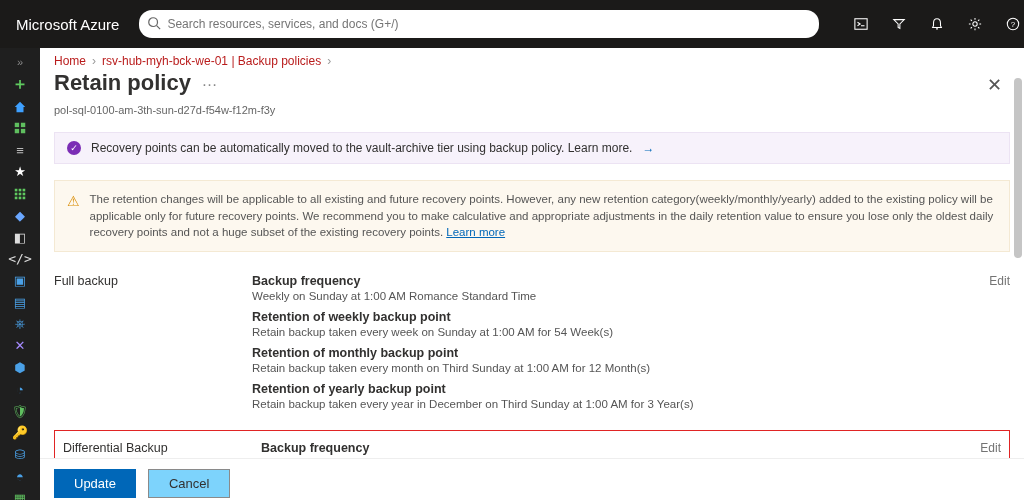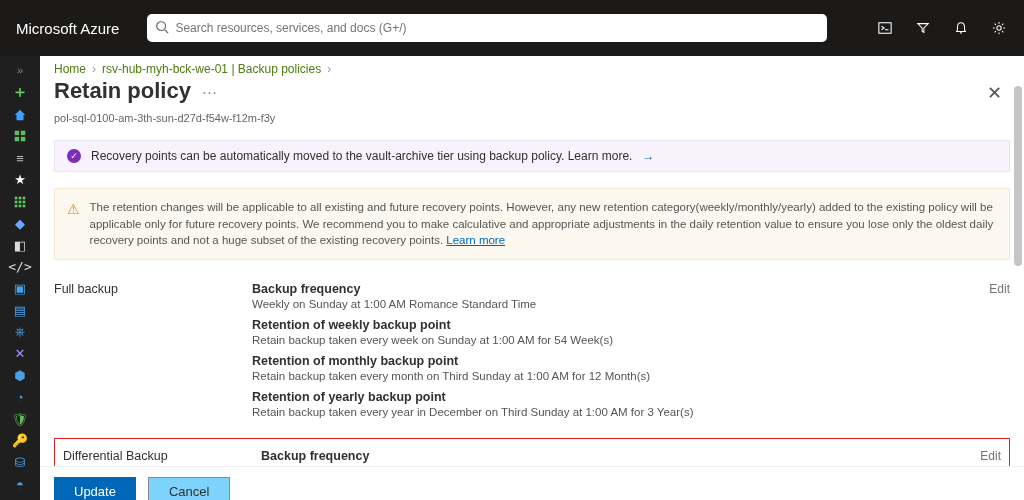--- a/index.html
+++ b/index.html
@@ -1,21 +1,21 @@
 <!DOCTYPE html>
 <html><head>
 <meta charset="utf-8">
 <style>
 * { box-sizing: border-box; margin: 0; padding: 0; font-family: "Segoe UI", Arial, sans-serif; }
 body { width: 1024px; height: 500px; overflow: hidden; background: #fff; }
 
-.topbar { height: 56px; background: #1b1a19; display: flex; align-items: center; color: #fff; padding: 16px 8px; gap: 20px; }
+.topbar { height: 48px; background: #1b1a19; display: flex; align-items: center; color: #fff; padding: 16px 8px; gap: 12px; }
 .brand { font-size: 15px; font-weight: 500; padding: 0 8px; white-space: nowrap; }
 .search-wrap { flex: 0 0 680px; }
-.search-box { display: flex; align-items: center; background: #ffffff; border-radius: 5px; height: 28px; padding: 0 8px; }
+.search-box { display: flex; align-items: center; background: #ffffff; border-radius: 13px; height: 28px; padding: 0 8px; }
 .search-box input { border: 0; outline: 0; flex: 1; font-size: 12px; background: transparent; color: #333; }
 .search-box .sicn { color: #666; font-size: 13px; margin-right: 6px; }
 .topbar .spacer { flex: 1; }
 .top-icons { display: flex; align-items: center; gap: 2px; }
 .top-icons .ticon { width: 36px; height: 40px; display: flex; align-items: center; justify-content: center; font-size: 14px; color: #fff; cursor: pointer; }
 
 .shell { display: flex; height: calc(500px - 40px); }
 .rail { width: 40px; background: #1f1f1f; display: flex; flex-direction: column; padding-top: 4px; gap: 2px; align-items: center; }
 .rail .ritem { width: 32px; height: 28px; display: flex; align-items: center; justify-content: center; font-size: 13px; color: #cfcfcf; cursor: pointer; border-radius: 2px; }
 .rail .chev { color:#888; font-size:11px; }
@@ -29,21 +29,21 @@
 .rail .yl { color: #e2b33c; }
 .rail .pu { color: #a68bff; }
 .rail .mono { color:#ddd; font-family: Consolas, monospace; font-size:13px; }
 
 .main { flex: 1; position: relative; overflow: hidden; }
 .scrollregion { position:absolute; inset:0; overflow:hidden; }
 .fakebar { position:absolute; right:0; top:0; width:14px; height:100%; background:transparent; }
 .fakebar .thumb { position:absolute; right:2px; top:30px; width:8px; height:180px; background:#c5c5c5; border-radius:4px; }
 
 .crumbs { padding: 6px 14px 0; font-size: 12px; color: #555; display:flex; align-items:center; gap:6px; }
-.crumbs a { color: #4d7c0f; text-decoration: none; cursor:pointer; }
+.crumbs a { color: #b91c1c; text-decoration: none; cursor:pointer; }
 .crumbs .sep { color:#999; }
 
 .page-head { padding: 2px 14px 6px; display:flex; align-items:flex-start; }
 .titleblock { flex:1; }
 .page-title { font-size: 22px; font-weight: 600; color: #323130; display:inline-block; }
 .title-dots { color:#888; font-size:16px; margin-left:6px; position:relative; top:-4px; cursor:pointer; }
 .subtitle { font-size: 11px; color: #666; margin-top: 8px; }
 .close-x { font-size:18px; color:#555; cursor:pointer; padding:4px 8px; }
 
 .toolbar { border-bottom: 1px solid #ededed; padding: 6px 14px 8px; display:flex; gap:22px; }

